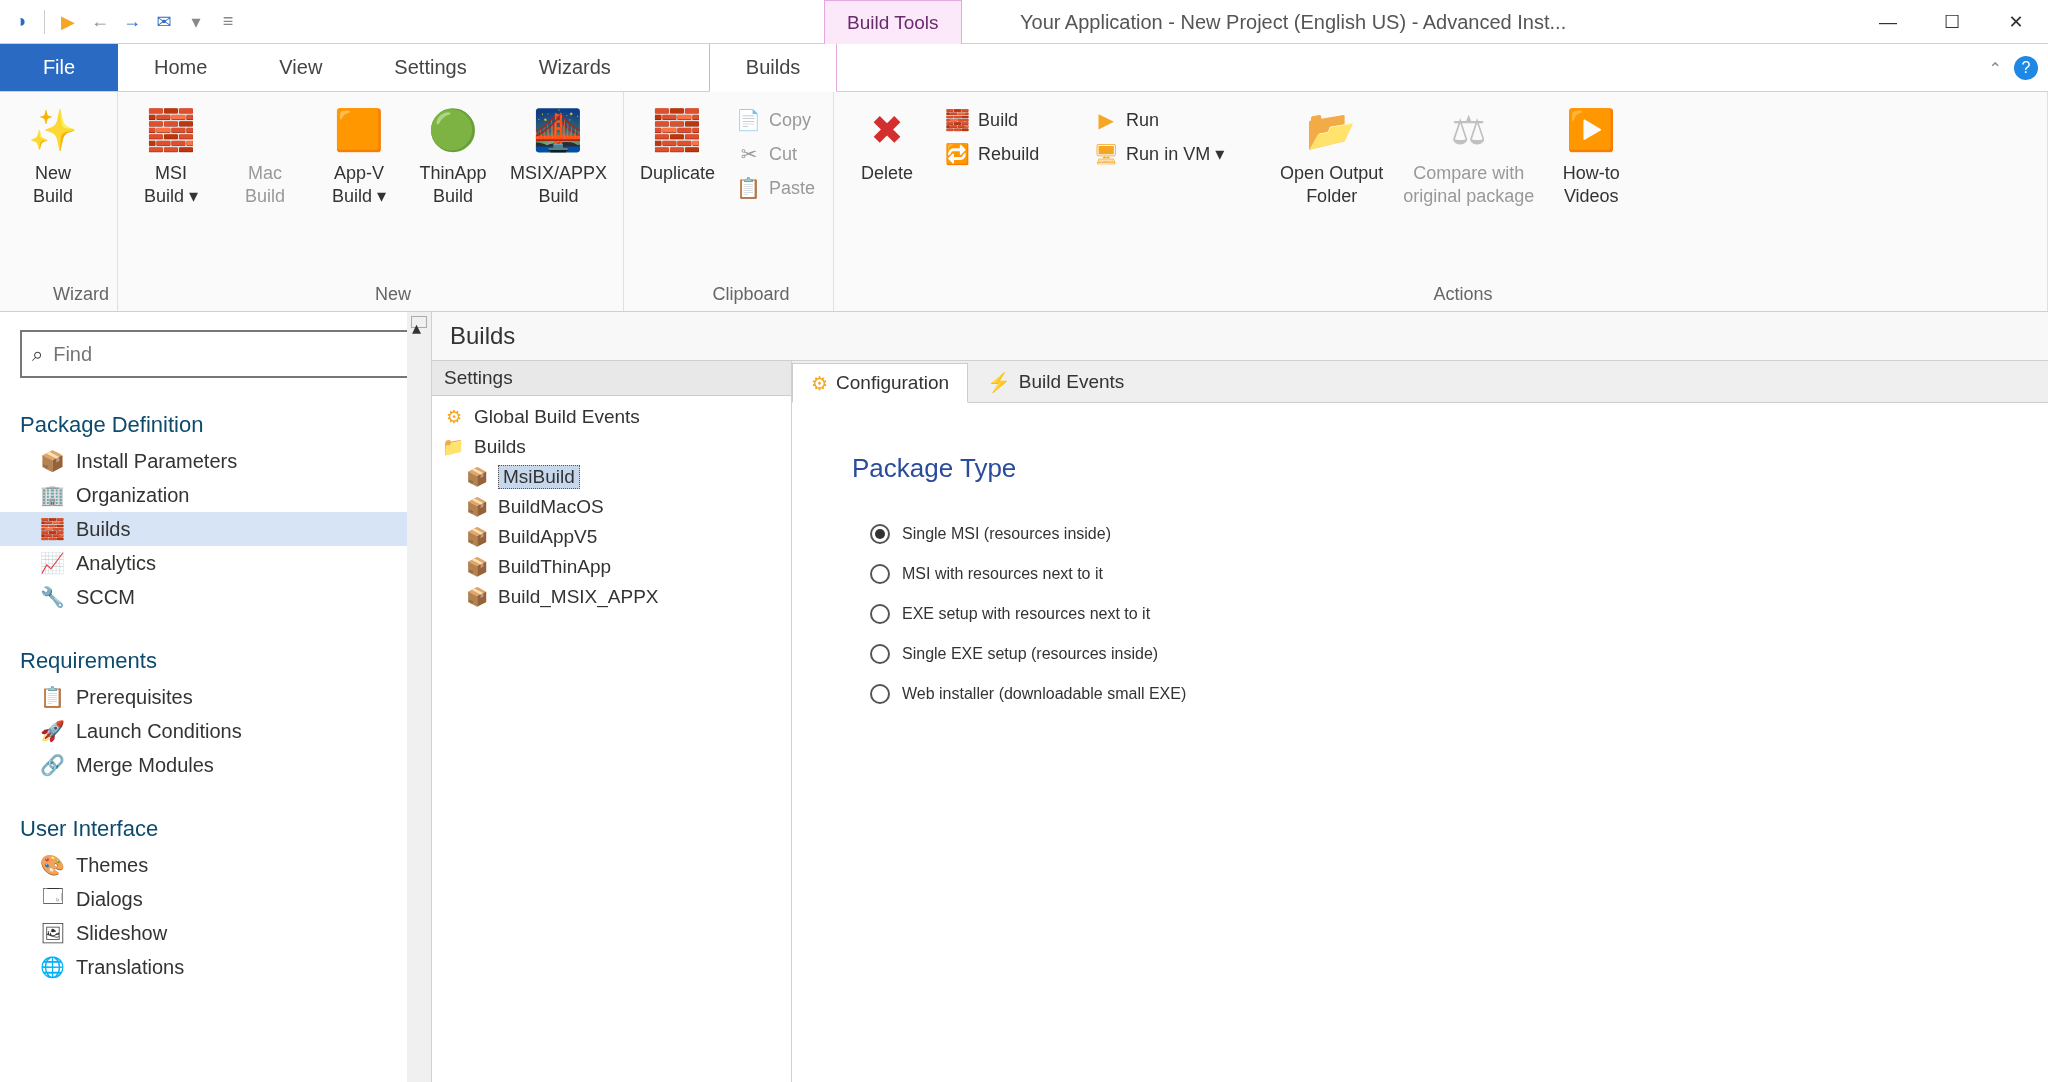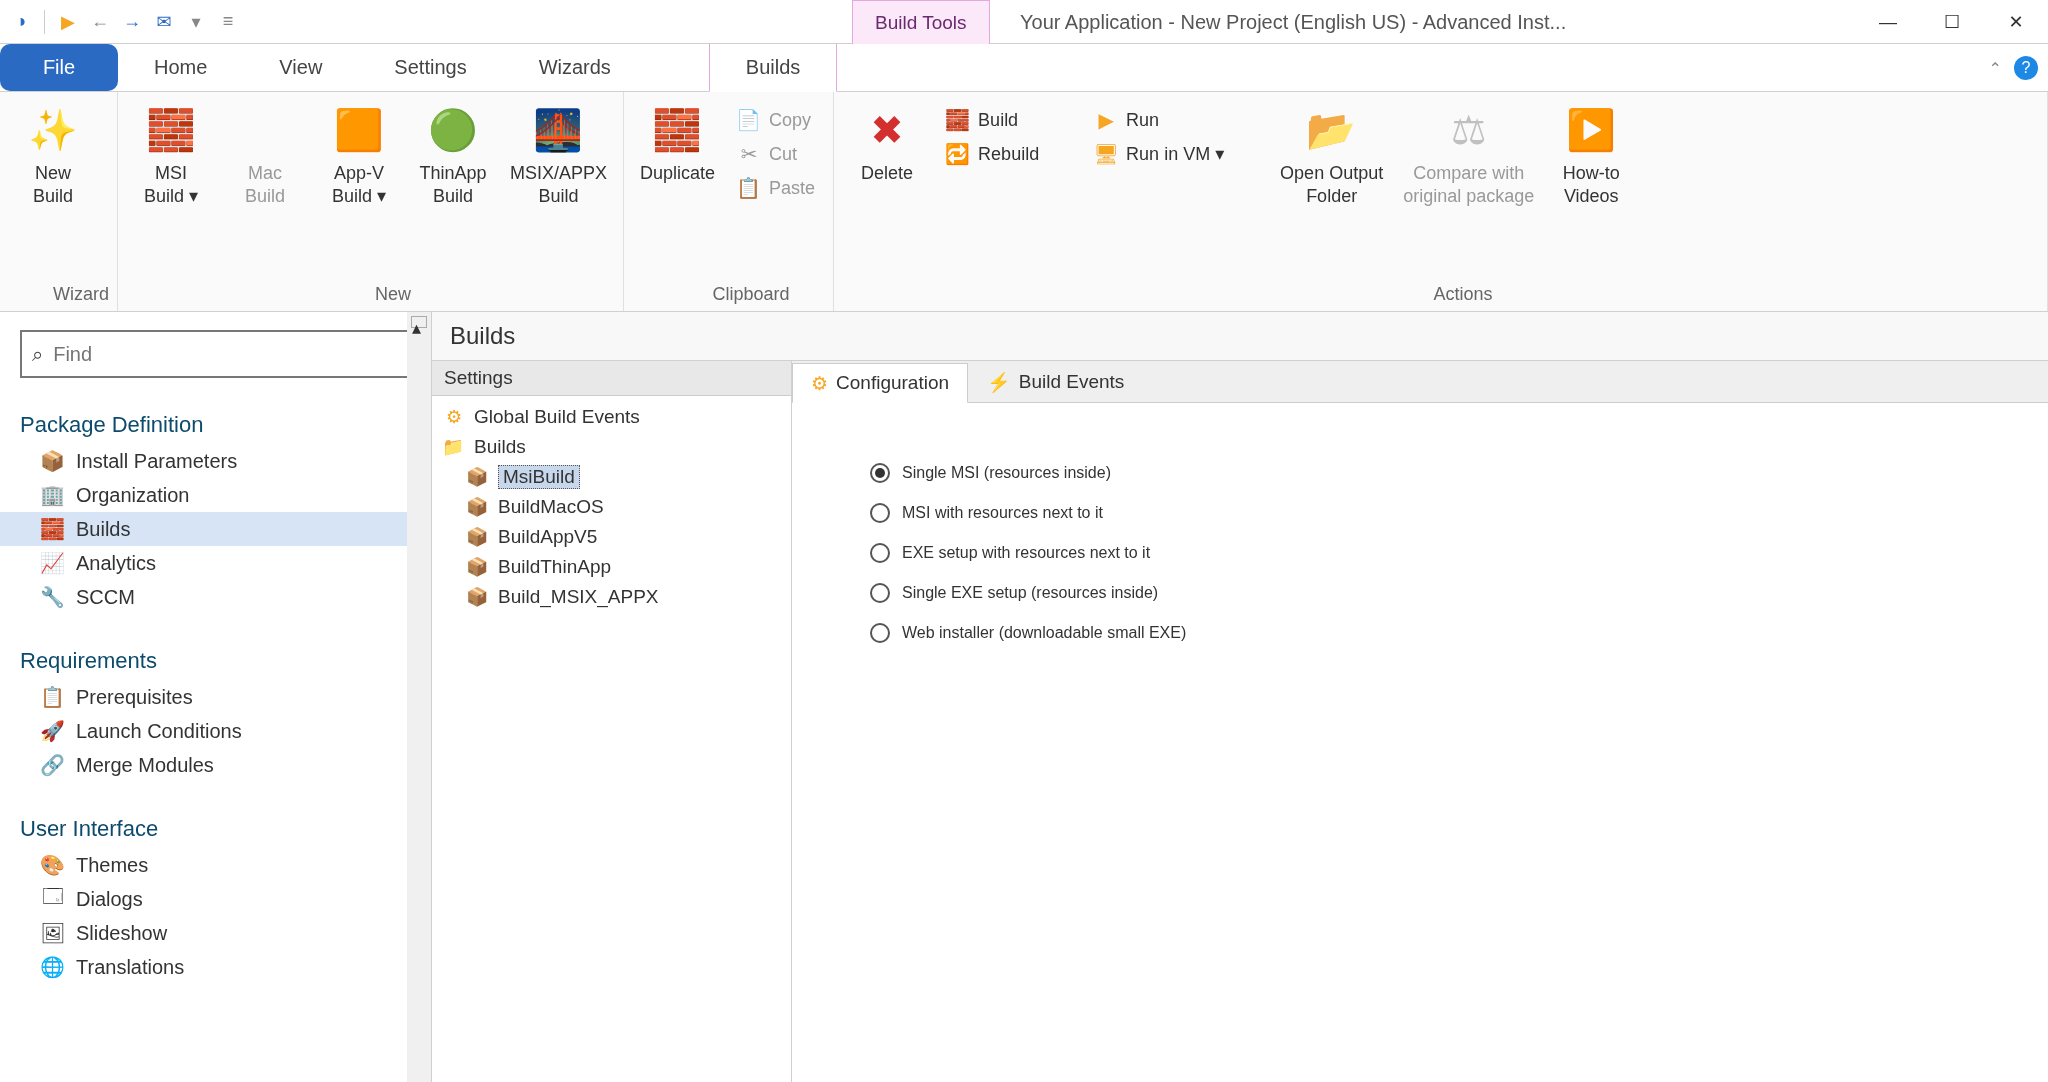--- a/index.html
+++ b/index.html
@@ -3,28 +3,28 @@
 <meta charset="utf-8">
 <style>
 * { box-sizing: border-box; margin: 0; padding: 0; }
 body { font-family: "Segoe UI", Tahoma, sans-serif; font-size: 18px; color: #333; background: #fff; width: 2048px; height: 1082px; overflow: hidden; position: relative; }
 
 
 .titlebar { height: 44px; display: flex; align-items: center; border-bottom: 1px solid #d0d0d0; }
 .titlebar .qat { display: flex; align-items: center; gap: 6px; padding: 0 8px; }
 .titlebar .qat .ico { width: 26px; height: 26px; display: flex; align-items: center; justify-content: center; font-size: 18px; }
 .titlebar .qat .sep { width: 1px; height: 24px; background: #ccc; margin: 0 4px; }
-.titlebar .build-tools-tab { position: absolute; left: 852px; top: 0; height: 44px; padding: 0 22px; background: #fbe9fa; border: 1px solid #e4a8df; border-bottom: none; display: flex; align-items: center; color: #6a2a6e; font-size: 19px; }
+.titlebar .build-tools-tab { position: absolute; left: 824px; top: 0; height: 44px; padding: 0 22px; background: #fbe9fa; border: 1px solid #e4a8df; border-bottom: none; display: flex; align-items: center; color: #6a2a6e; font-size: 19px; }
 .titlebar .title { position: absolute; left: 1020px; top: 0; height: 44px; display: flex; align-items: center; font-size: 20px; color: #555; }
 .titlebar .win-controls { position: absolute; right: 0; top: 0; height: 44px; display: flex; }
 .titlebar .win-controls .wc { width: 64px; display: flex; align-items: center; justify-content: center; font-size: 18px; color: #333; }
 
 
 .tabsrow { height: 48px; display: flex; align-items: stretch; border-bottom: 1px solid #d0d0d0; position: relative; }
-.tabsrow .file-tab { width: 118px; background: #2a6ac2; color: #fff; display: flex; align-items: center; justify-content: center; font-size: 20px; border-radius: 10px; }
+.tabsrow .file-tab { width: 118px; background: #2a6ac2; color: #fff; display: flex; align-items: center; justify-content: center; font-size: 20px; }
 .tabsrow .tab { padding: 0 36px; display: flex; align-items: center; font-size: 20px; color: #444; cursor: default; }
 .tabsrow .tab.active { background: #fff; border: 1px solid #e4a8df; border-top: none; border-bottom: 1px solid #fff; margin-bottom: -1px; margin-left: 8px; }
 .tabsrow .help-area { position: absolute; right: 10px; top: 0; height: 48px; display: flex; align-items: center; gap: 12px; }
 .tabsrow .help-area .chev { font-size: 16px; color: #888; }
 .tabsrow .help-area .help { width: 24px; height: 24px; border-radius: 50%; background: #1e88e5; color: #fff; display: flex; align-items: center; justify-content: center; font-size: 16px; }
 
 
 .ribbon { height: 220px; display: flex; border-bottom: 1px solid #d0d0d0; background: #fafafa; }
 .rgroup { border-right: 1px solid #e0e0e0; display: flex; flex-direction: column; }
 .rgroup .body { flex: 1; display: flex; align-items: flex-start; padding: 8px 10px 0; gap: 8px; }
@@ -345,20 +345,21 @@
             <div class="ptab active">
               <span class="c-orange">⚙</span>
               <span>Configuration</span>
             </div>
             <div class="ptab">
               <span class="c-orange">⚡</span>
               <span>Build Events</span>
             </div>
           </div>
         <div class="pbody">
+          <div class="ptitle">Package Type</div>
           <div id="radios">
               <div class="radio-row">
                 <span class="radio checked"></span>
                 <span>Single MSI (resources inside)</span>
               </div>
               <div class="radio-row">
                 <span class="radio"></span>
                 <span>MSI with resources next to it</span>
               </div>
               <div class="radio-row">

